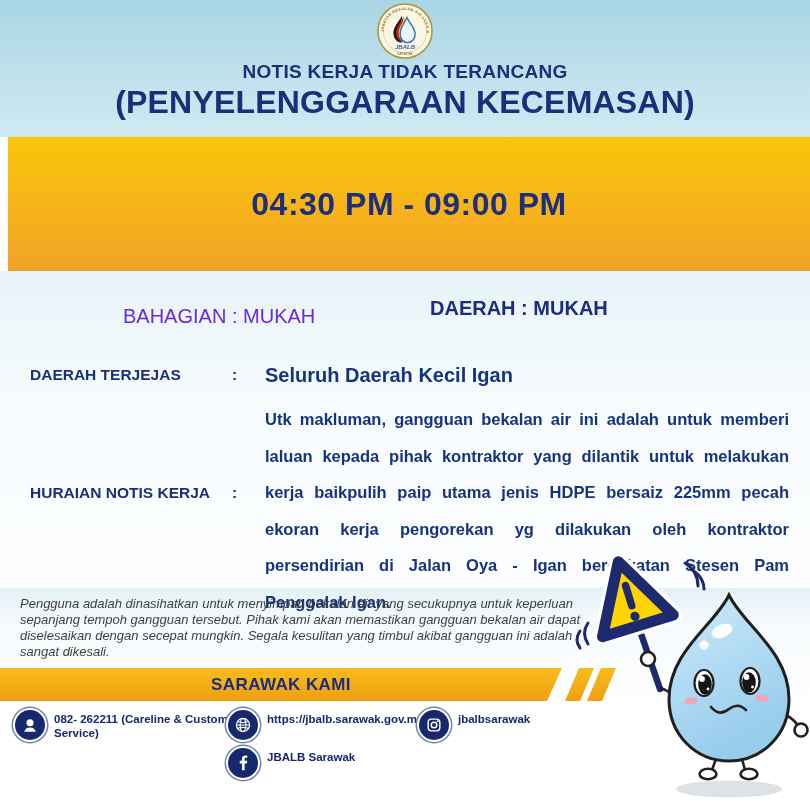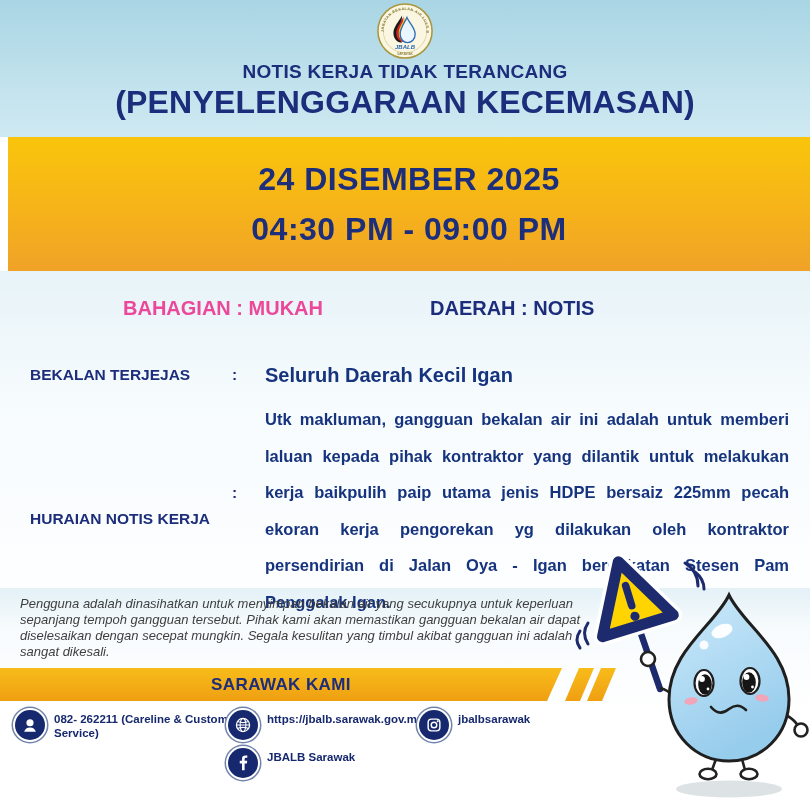--- a/index.html
+++ b/index.html
@@ -18,27 +18,27 @@
   .hero-title{left:0;top:84px;width:810px;text-align:center;
     font-size:32px;font-weight:bold;color:#1c2d7b;letter-spacing:.2px;}
   
   .banner{left:8px;top:137px;width:802px;height:134px;
     background:linear-gradient(180deg,#f9c50b 0%,#f6b31a 55%,#f0a228 100%);
     display:flex;flex-direction:column;align-items:center;justify-content:center;gap:13px;}
   .banner .line{font-size:32px;font-weight:bold;color:#1d2e7b;letter-spacing:.5px;}
   
   .info{left:0;top:271px;width:810px;height:317px;
     background:linear-gradient(180deg,#e7f3f8 0%,#f6fbfd 40%,#fdfeff 100%);}
-  .region-bahagian{left:123px;top:297px;font-size:20px;font-weight:bold;color:#ec4899;}
+  .region-bahagian{left:123px;top:305px;font-size:20px;font-weight:normal;color:#6d28d9;}
   .region-daerah{left:430px;top:297px;font-size:20px;font-weight:bold;color:#1c2d7b;}
   .lbl{font-size:15.5px;font-weight:bold;color:#1c2d7b;}
   .kawasan-label{left:30px;top:366px;}
   .kawasan-colon{left:232px;top:366px;}
   .kawasan-value{left:265px;top:364px;font-size:20px;font-weight:bold;color:#16337e;}
-  .huraian-label{left:30px;top:484px;margin-top:26px;}
+  .huraian-label{left:30px;top:484px;}
   .huraian-colon{left:232px;top:484px;}
   .huraian-text{left:265px;top:401px;width:524px;
     font-size:16.5px;font-weight:bold;color:#16337e;
     line-height:36.5px;text-align:justify;}
   
   .bottom{left:0;top:588px;width:810px;height:222px;
     background:linear-gradient(180deg,#e3f1f7 0%,#f7fbfd 18%,#ffffff 55%);}
   .disclaimer{left:20px;top:596px;width:568px;
     font-size:13px;font-style:italic;color:#3f3f3f;line-height:16px;}
   .contact-bar{left:0px;top:668px;width:562px;height:33px;
@@ -93,29 +93,28 @@
     <path d="M0,-14 C-3,-8 -6.5,-3 -6.5,2 C-6.5,7 -4,10.5 0,11 C-2,7 -2,2 -0.5,-3 C0,-8 0,-11 0,-14 Z" fill="#f2c918"></path>
     <path d="M2,-14 C-1,-7.5 -5,-3 -5,3 C-5,8.5 -1.5,12 2.5,12 C7,12 10.5,8.5 10.5,3 C10.5,-3 5,-7.5 2,-14 Z" fill="#eaf6ff" stroke="#2e6db4" stroke-width="1.4"></path>
     <text x="0" y="19" text-anchor="middle" font-size="6.2" font-weight="bold" font-style="italic" fill="#1f63b0">JBALB</text>
     <text x="0" y="25" text-anchor="middle" font-size="3.4" fill="#7c7433">SARAWAK</text>
   </svg>
   <div class="abs hero-subtitle">NOTIS KERJA TIDAK TERANCANG</div>
   <div class="abs hero-title">(PENYELENGGARAAN KECEMASAN)</div>
 </div>
 
 <div class="abs banner z1">
-  <div class="line">24 DISEMBER 2025</div>
   <div class="line">04:30 PM - 09:00 PM</div>
 </div>
 
 <div class="abs info"></div>
 <div class="abs region-bahagian z1">BAHAGIAN : MUKAH</div>
-<div class="abs region-daerah z1">DAERAH : NOTIS</div>
-
-<div class="abs lbl kawasan-label z1">BEKALAN TERJEJAS</div>
+<div class="abs region-daerah z1">DAERAH : MUKAH</div>
+
+<div class="abs lbl kawasan-label z1">DAERAH TERJEJAS</div>
 <div class="abs lbl kawasan-colon z1">:</div>
 <div class="abs kawasan-value z1">Seluruh Daerah Kecil Igan</div>
 
 <div class="abs lbl huraian-label z1">HURAIAN NOTIS KERJA</div>
 <div class="abs lbl huraian-colon z1">:</div>
 <div class="abs huraian-text z1">Utk makluman, gangguan bekalan air ini adalah untuk memberi laluan kepada pihak kontraktor yang dilantik untuk melakukan kerja baikpulih paip utama jenis HDPE bersaiz 225mm pecah ekoran kerja pengorekan yg dilakukan oleh kontraktor persendirian di Jalan Oya - Igan berdekatan Stesen Pam Penggalak Igan.</div>
 
 <div class="abs bottom"></div>
 <div class="abs disclaimer z1">Pengguna adalah dinasihatkan untuk menyimpan bekalan air yang secukupnya untuk keperluan sepanjang tempoh gangguan tersebut. Pihak kami akan memastikan gangguan bekalan air dapat diselesaikan dengan secepat mungkin. Segala kesulitan yang timbul akibat gangguan ini adalah sangat dikesali.</div>
 

